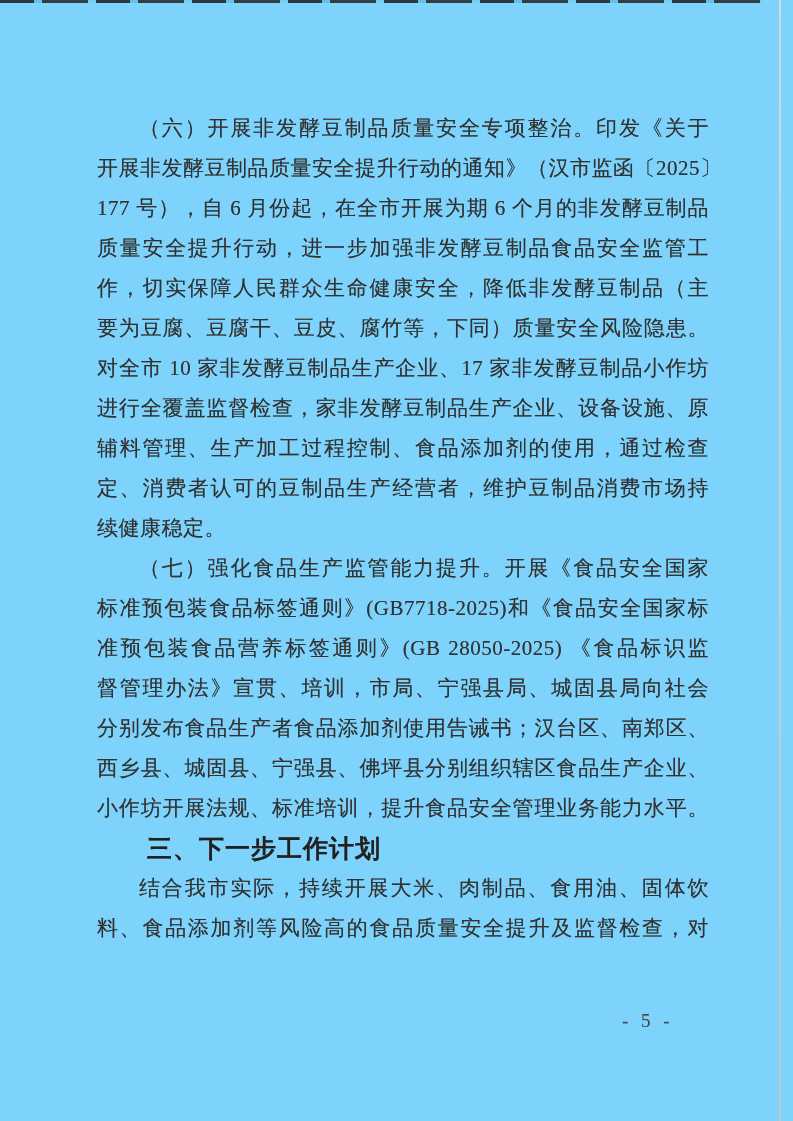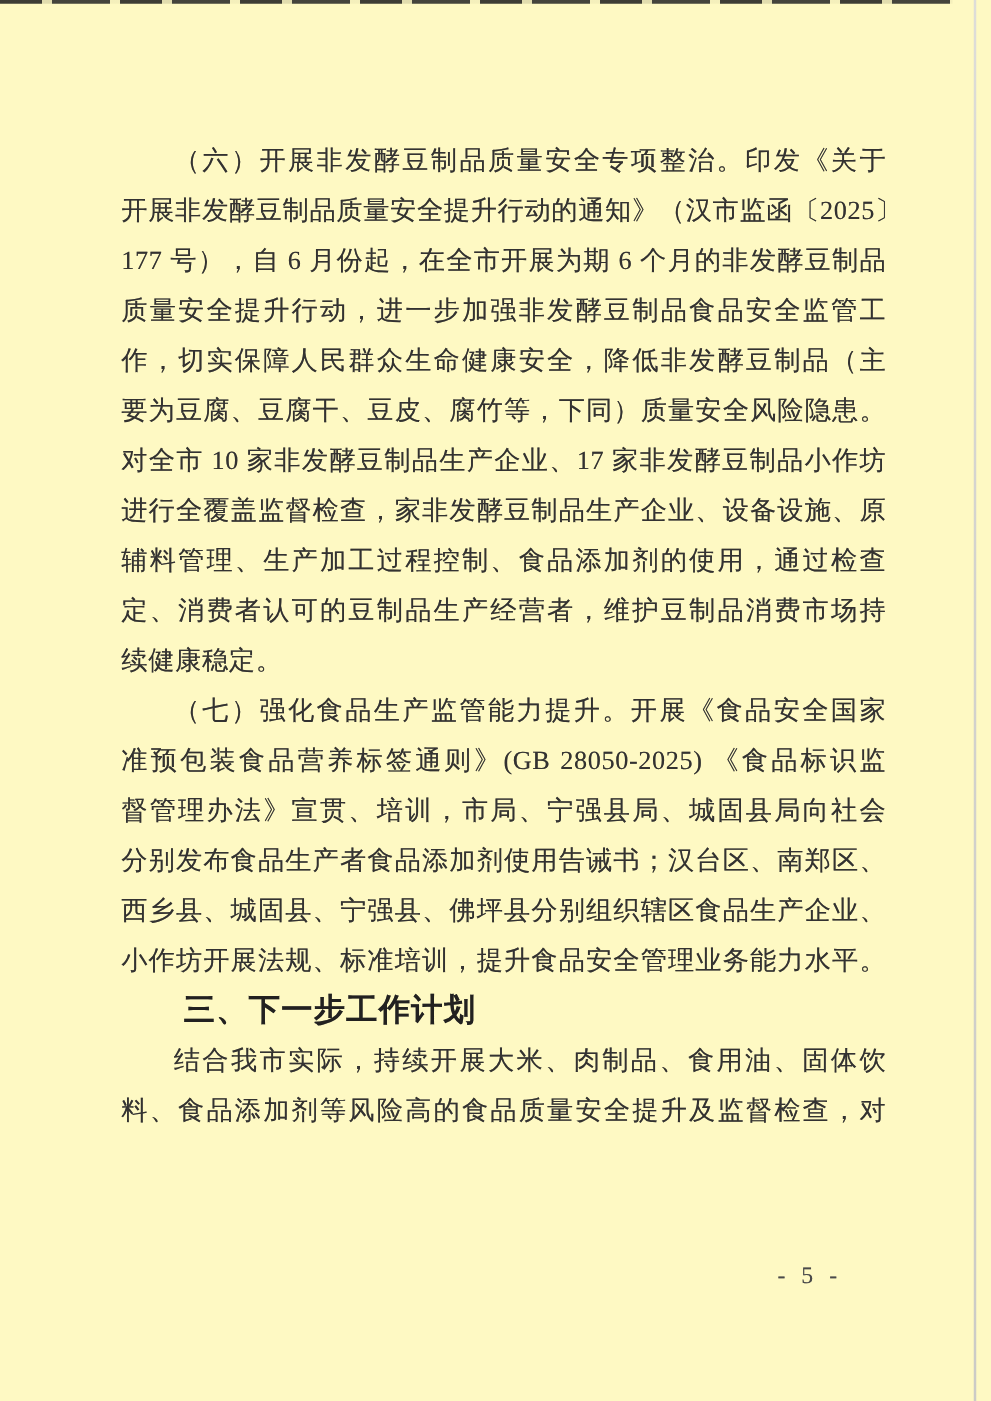--- a/index.html
+++ b/index.html
@@ -5,21 +5,21 @@
   html, body {
     margin: 0;
     padding: 0;
     background: #e8e8e8;
   }
   .page {
     position: relative;
     width: 793px;
     height: 1121px;
     margin: 0 auto;
-    background: #fef9c3;
+    background: #7dd3fc;
     overflow: hidden;
     font-family: "Liberation Serif", "DejaVu Serif", serif;
   }
   
   .scan-top-strip {
     position: absolute;
     top: 0;
     left: 0;
     width: 762px;
     height: 3px;
@@ -100,20 +100,21 @@
     <div class="line">177 号），自 6 月份起，在全市开展为期 6 个月的非发酵豆制品</div>
     <div class="line">质量安全提升行动，进一步加强非发酵豆制品食品安全监管工</div>
     <div class="line">作，切实保障人民群众生命健康安全，降低非发酵豆制品（主</div>
     <div class="line">要为豆腐、豆腐干、豆皮、腐竹等，下同）质量安全风险隐患。</div>
     <div class="line">对全市 10 家非发酵豆制品生产企业、17 家非发酵豆制品小作坊</div>
     <div class="line">进行全覆盖监督检查，家非发酵豆制品生产企业、设备设施、原</div>
     <div class="line">辅料管理、生产加工过程控制、食品添加剂的使用，通过检查</div>
     <div class="line">定、消费者认可的豆制品生产经营者，维护豆制品消费市场持</div>
     <div class="line short">续健康稳定。</div>
     <div class="line indent">（七）强化食品生产监管能力提升。开展《食品安全国家</div>
+    <div class="line">标准预包装食品标签通则》(GB7718-2025)和《食品安全国家标</div>
     <div class="line">准预包装食品营养标签通则》(GB 28050-2025) 《食品标识监</div>
     <div class="line">督管理办法》宣贯、培训，市局、宁强县局、城固县局向社会</div>
     <div class="line">分别发布食品生产者食品添加剂使用告诫书；汉台区、南郑区、</div>
     <div class="line">西乡县、城固县、宁强县、佛坪县分别组织辖区食品生产企业、</div>
     <div class="line">小作坊开展法规、标准培训，提升食品安全管理业务能力水平。</div>
     <div class="line heading">三、下一步工作计划</div>
     <div class="line indent">结合我市实际，持续开展大米、肉制品、食用油、固体饮</div>
     <div class="line">料、食品添加剂等风险高的食品质量安全提升及监督检查，对</div>
   </div>
 

